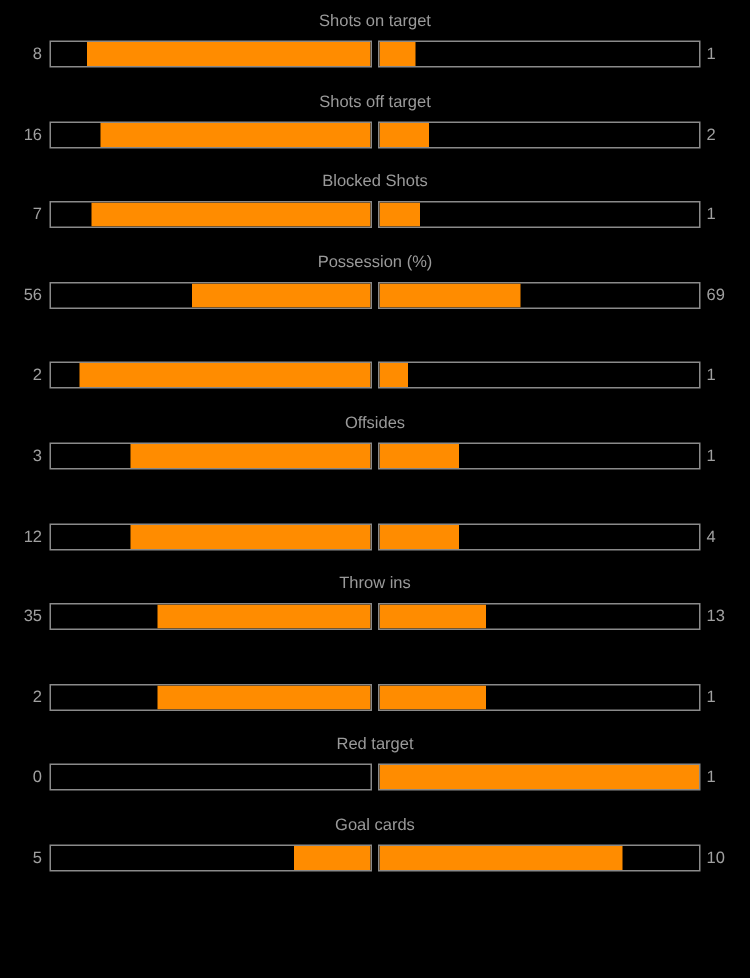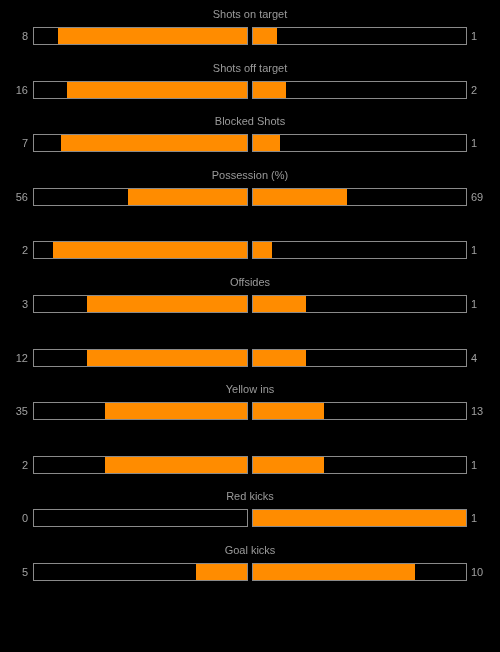--- a/index.html
+++ b/index.html
@@ -176,21 +176,21 @@
         <div class="track track-left">
           <div class="fill fill-left" style="width: 75%; background: rgb(255, 140, 0);"></div>
         </div>
         <div class="track track-right">
           <div class="fill fill-right" style="width: 25%; background: rgb(255, 140, 0);"></div>
         </div>
         <div class="val-label val-right">4</div>
       </div>
     </div>
     <div class="stat-row">
-      <div class="stat-title">Yellow ins</div>
+      <div class="stat-title">Throw ins</div>
       <div class="bar-line">
         <div class="val-label val-left">35</div>
         <div class="track track-left">
           <div class="fill fill-left" style="width: 66.7%; background: rgb(255, 140, 0);"></div>
         </div>
         <div class="track track-right">
           <div class="fill fill-right" style="width: 33.3%; background: rgb(255, 140, 0);"></div>
         </div>
         <div class="val-label val-right">13</div>
       </div>
@@ -201,34 +201,34 @@
         <div class="track track-left">
           <div class="fill fill-left" style="width: 66.7%; background: rgb(255, 140, 0);"></div>
         </div>
         <div class="track track-right">
           <div class="fill fill-right" style="width: 33.3%; background: rgb(255, 140, 0);"></div>
         </div>
         <div class="val-label val-right">1</div>
       </div>
     </div>
     <div class="stat-row">
-      <div class="stat-title">Red kicks</div>
+      <div class="stat-title">Red target</div>
       <div class="bar-line">
         <div class="val-label val-left">0</div>
         <div class="track track-left">
           <div class="fill fill-left" style="width: 0%; background: rgb(255, 140, 0);"></div>
         </div>
         <div class="track track-right">
           <div class="fill fill-right" style="width: 100%; background: rgb(255, 140, 0);"></div>
         </div>
         <div class="val-label val-right">1</div>
       </div>
     </div>
     <div class="stat-row">
-      <div class="stat-title">Goal kicks</div>
+      <div class="stat-title">Goal cards</div>
       <div class="bar-line">
         <div class="val-label val-left">5</div>
         <div class="track track-left">
           <div class="fill fill-left" style="width: 23.8%; background: rgb(255, 140, 0);"></div>
         </div>
         <div class="track track-right">
           <div class="fill fill-right" style="width: 76.2%; background: rgb(255, 140, 0);"></div>
         </div>
         <div class="val-label val-right">10</div>
       </div>

